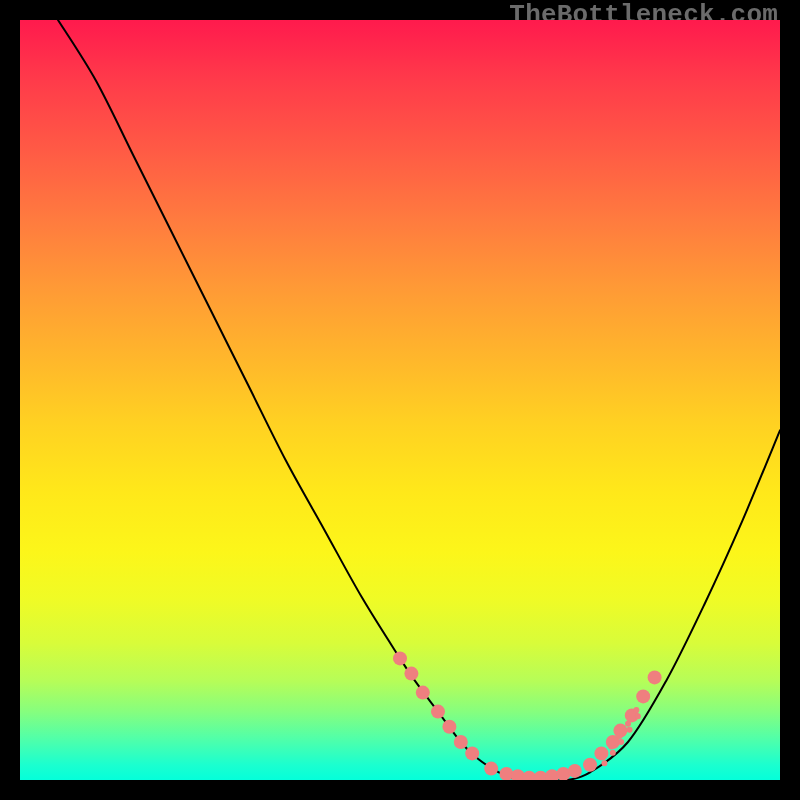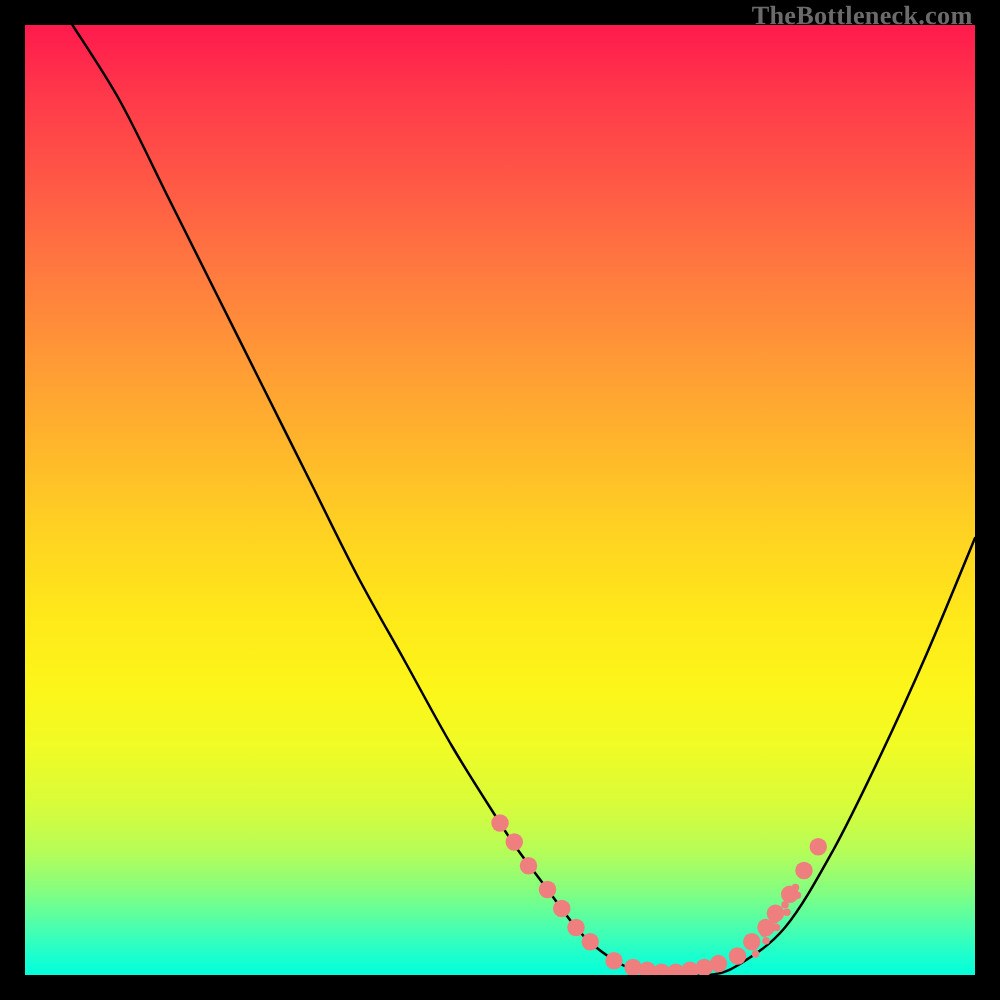--- a/index.html
+++ b/index.html
@@ -31,22 +31,22 @@
       #b6fd58 87%,
       #86fe7e 91%,
       #4affae 95%,
       #1bffcf 98%,
       #04ffda 100%);
   }
   .watermark {
     position: absolute;
     top: 0px;
     right: 22px;
-    font-family: Liberation Serif, serif;
-    font-size: 21px;
+    font-family: Liberation Mono, monospace;
+    font-size: 26px;
     font-weight: bold;
     color: #6b6b6b;
     letter-spacing: 0.2px;
   }
   svg.curve {
     position: absolute;
     left: 0; top: 0;
     width: 760px; height: 760px;
   }
 </style>

